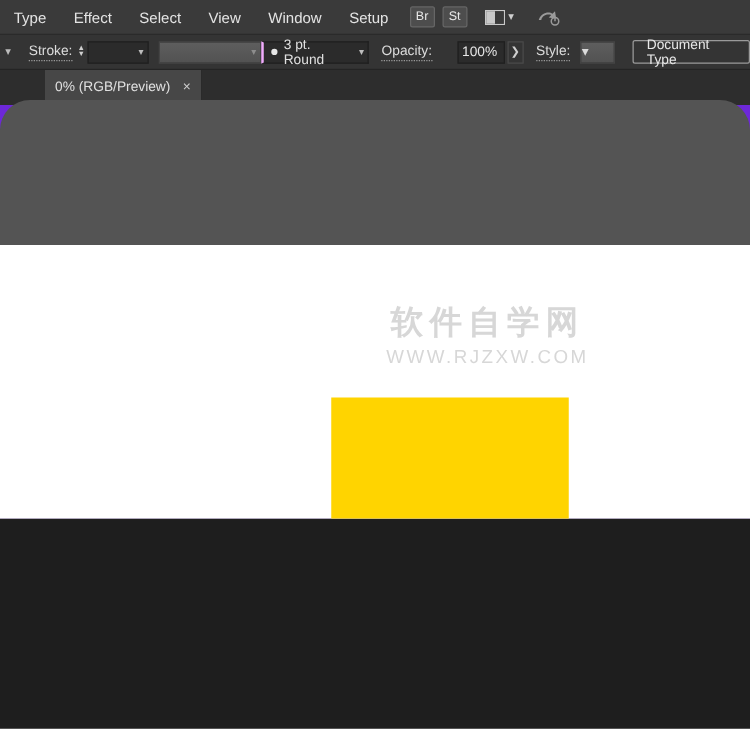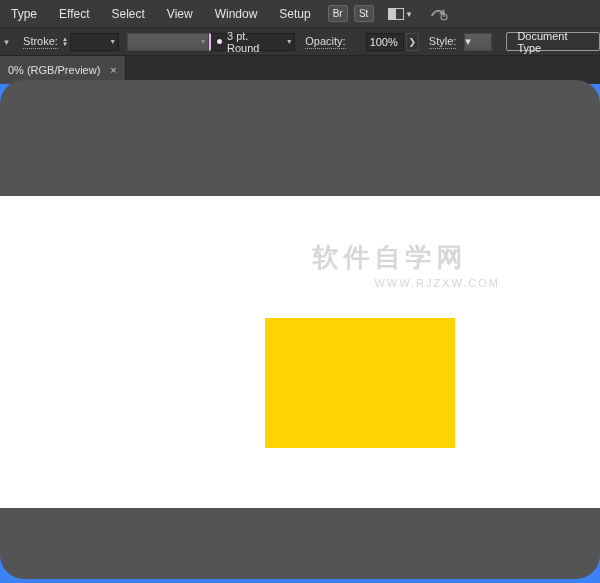--- a/index.html
+++ b/index.html
@@ -1,17 +1,17 @@
 <!DOCTYPE html>
 <html><head>
 <meta charset="utf-8">
 <style>
   html,body{margin:0;padding:0;background:#1e1e1e;}
   *{box-sizing:border-box;font-family:"Liberation Sans","DejaVu Sans",sans-serif;}
-  #app{position:relative;width:600px;height:583px;overflow:hidden;background:#3b82f6;}
+  #app{position:relative;width:600px;height:415px;overflow:hidden;background:#6d28d9;}
 
   
   .menubar{position:absolute;left:0;top:0;width:600px;height:28px;background:#3a3a3a;
     display:flex;align-items:center;border-bottom:1px solid #2a2a2a;}
   .menu-item{color:#e4e4e4;font-size:12px;padding:0 11px;height:28px;display:flex;align-items:center;cursor:default;}
   .mini-btn{width:20px;height:17px;margin-left:6px;background:#4d4d4d;border:1px solid #666;
     color:#e8e8e8;font-size:10px;display:flex;align-items:center;justify-content:center;border-radius:2px;}
   .panel-icon{width:16px;height:12px;margin-left:14px;border:1px solid #c9c9c9;display:flex;}
   .panel-icon .half-a{width:7px;height:100%;background:#c9c9c9;}
   .panel-icon .half-b{width:7px;height:100%;background:#3a3a3a;}
@@ -37,32 +37,32 @@
   .opacity-input{width:38px;height:18px;background:#2b2b2b;border:1px solid #1f1f1f;color:#e6e6e6;
     font-size:11px;padding:0 3px;margin-left:16px;}
   .arrow-btn{width:14px;height:18px;margin-left:2px;background:#343434;border:1px solid #4a4a4a;
     color:#cfcfcf;font-size:9px;display:flex;align-items:center;justify-content:center;}
   .style-combo{width:30px;height:18px;margin-left:4px;background:linear-gradient(#5e5e5e,#525252);
     border:1px solid #444;display:flex;align-items:center;}
   .doc-setup-btn{margin-left:14px;height:19px;padding:0 10px;background:transparent;border:1px solid #9a9a9a;
     border-radius:2px;color:#e8e8e8;font-size:11px;display:flex;align-items:center;}
 
   
-  .tabstrip{position:absolute;left:0;top:56px;width:600px;height:28px;background:#2d2d2d;display:flex;}
+  .tabstrip{position:absolute;left:0;top:56px;width:600px;height:28px;background:#2d2d2d;display:flex;padding-left:36px;}
   .doc-tab{height:28px;background:#474747;display:flex;align-items:center;padding:0 8px;
     color:#e0e0e0;font-size:11px;border-right:1px solid #222;}
   .tab-close{margin-left:10px;color:#cfcfcf;font-size:11px;}
 
   
   .canvas{position:absolute;left:0;top:80px;width:600px;height:499px;background:#545454;border-radius:24px;}
   .artboard{position:absolute;left:0;top:116px;width:600px;height:312px;background:#ffffff;}
   .yellow-rect{position:absolute;left:265px;top:238px;width:190px;height:130px;}
   .watermark{position:absolute;left:280px;top:160px;width:220px;text-align:center;color:#d7d7d7;}
   .wm-line1{font-size:26px;font-weight:bold;letter-spacing:5px;font-family:"DejaVu Sans",sans-serif;}
-  .wm-line2{font-size:11px;letter-spacing:2px;margin-top:2px;text-align:right;}
+  .wm-line2{font-size:15px;letter-spacing:2px;margin-top:2px;}
 </style>
 </head>
 <body>
 
 <div id="app">
 
   <div class="menubar">
     <div class="menu-item">Type</div>
     <div class="menu-item">Effect</div>
     <div class="menu-item">Select</div>

